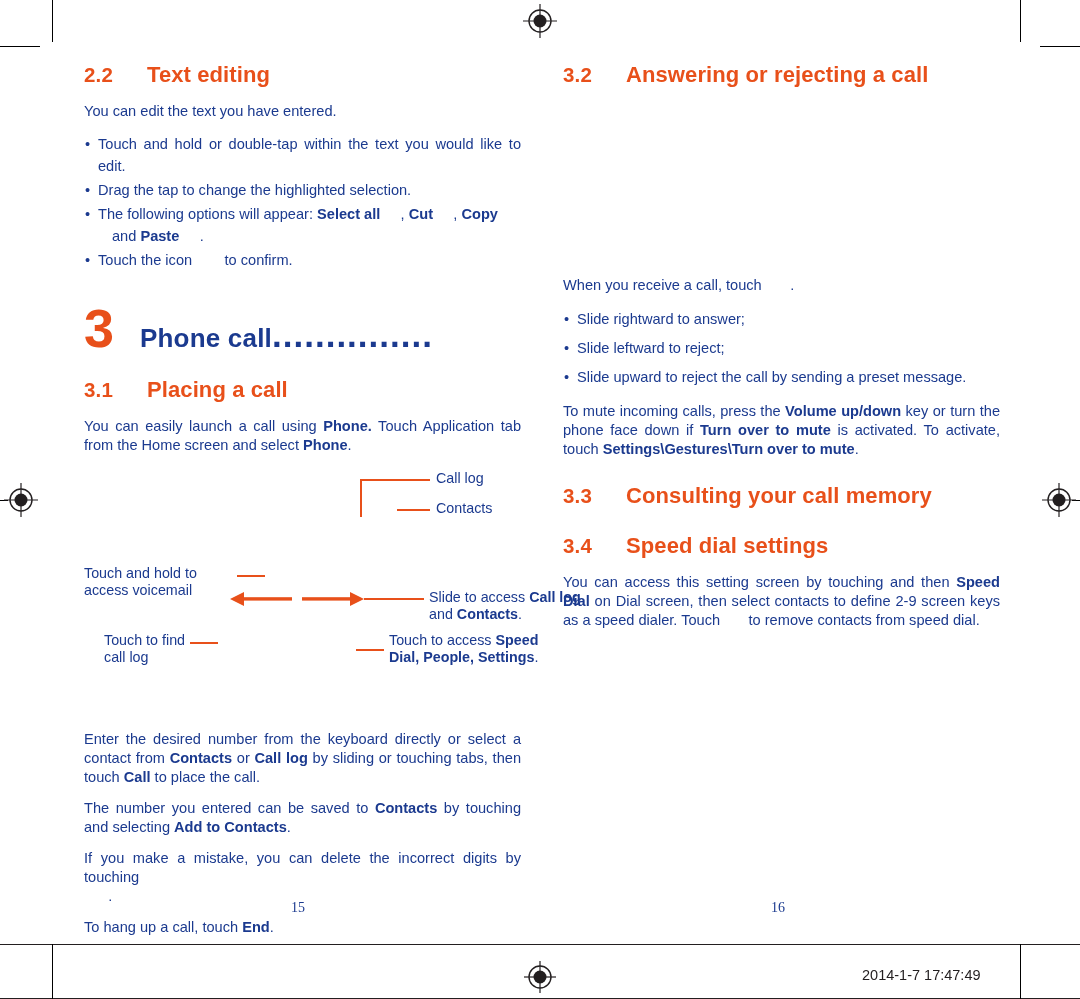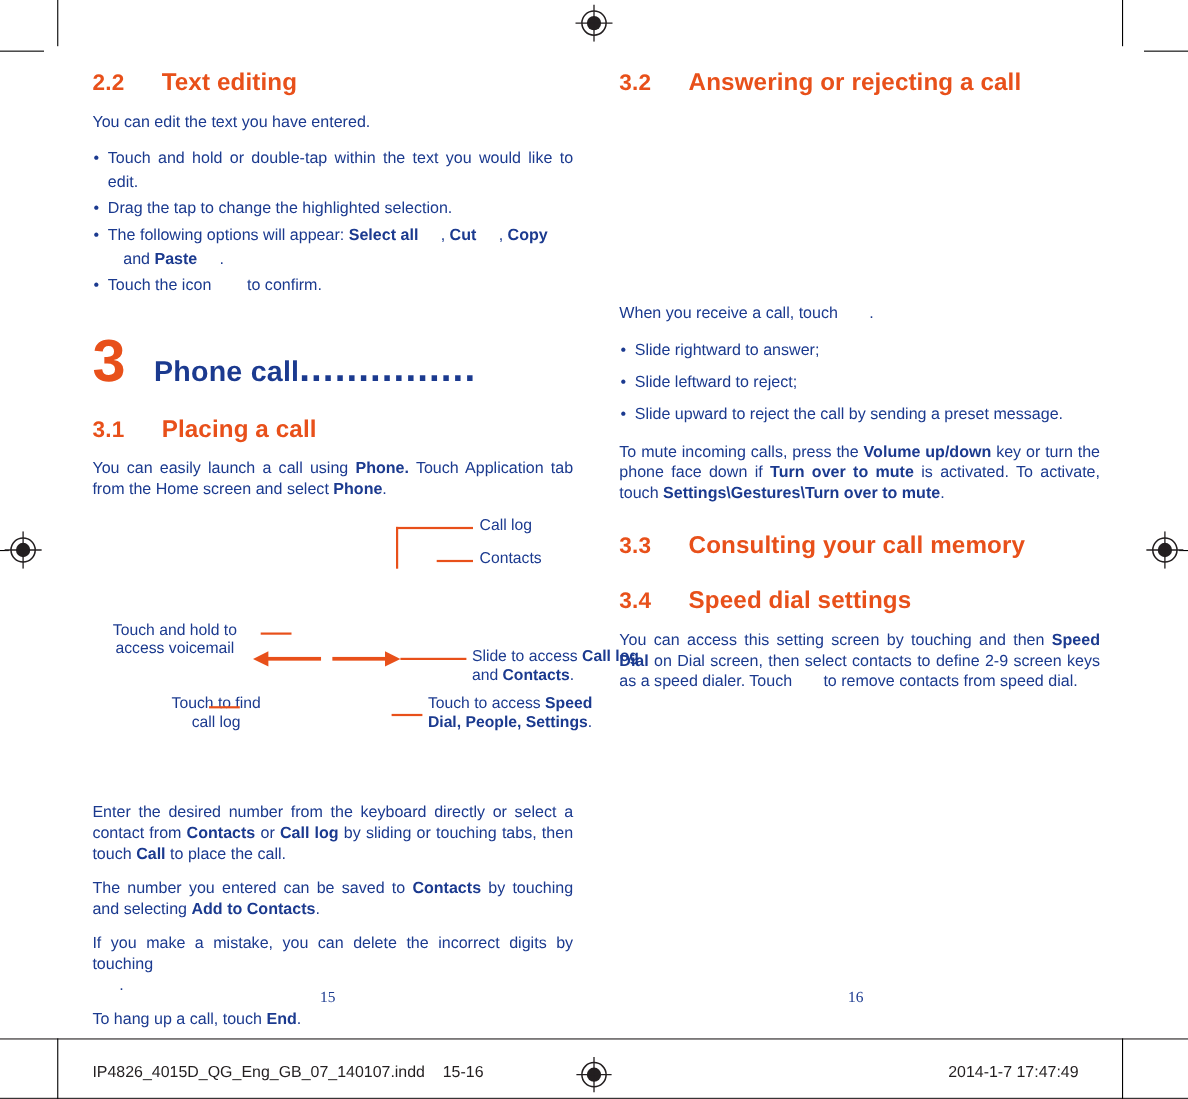--- a/index.html
+++ b/index.html
@@ -129,21 +129,21 @@
     position: relative;
     height: 255px;
     margin: 6px 0 8px 0;
   }
   .figure .lbl {
     position: absolute;
     font-size: 14.3px;
     line-height: 17px;
     color: #1b3a8f;
   }
-  .figure .lbl.r { text-align: center; }
+  .figure .lbl.r { text-align: left; }
   .figure .leader {
     position: absolute;
     background: #e8501a;
     height: 2px;
   }
   .figure .leader.v {
     width: 2px;
     height: auto;
   }
   .arrow {
@@ -352,24 +352,20 @@
   </div>
 
   <div class="pagenum" style="left:291px;top:900px;">15</div>
   <div class="pagenum" style="left:771px;top:900px;">16</div>
 
   <div class="rule" style="top:944px;"></div>
   <div class="rule" style="top:998px;"></div>
   <div class="crop" style="left:52px;top:944px;width:1px;height:55px;"></div>
   <div class="crop" style="left:1020px;top:944px;width:1px;height:55px;"></div>
 
-  <div class="footer-text" style="left:84px;top:967px;">
-    <span>IP4826_4015D_QG_Eng_GB_07_140107.indd</span>
-    &nbsp;&nbsp;&nbsp;<span>15-16</span>
-  </div>
 
   <div class="reg" style="left:523px;top:960px;">
     <svg width="34" height="34" viewBox="0 0 34 34">
       <circle cx="17" cy="17" r="11" fill="none" stroke="#231f20" stroke-width="1.4"></circle>
       <circle cx="17" cy="17" r="6.5" fill="#231f20"></circle>
       <line x1="17" y1="1" x2="17" y2="33" stroke="#231f20" stroke-width="1.2"></line>
       <line x1="1" y1="17" x2="33" y2="17" stroke="#231f20" stroke-width="1.2"></line>
     </svg>
   </div>
 

